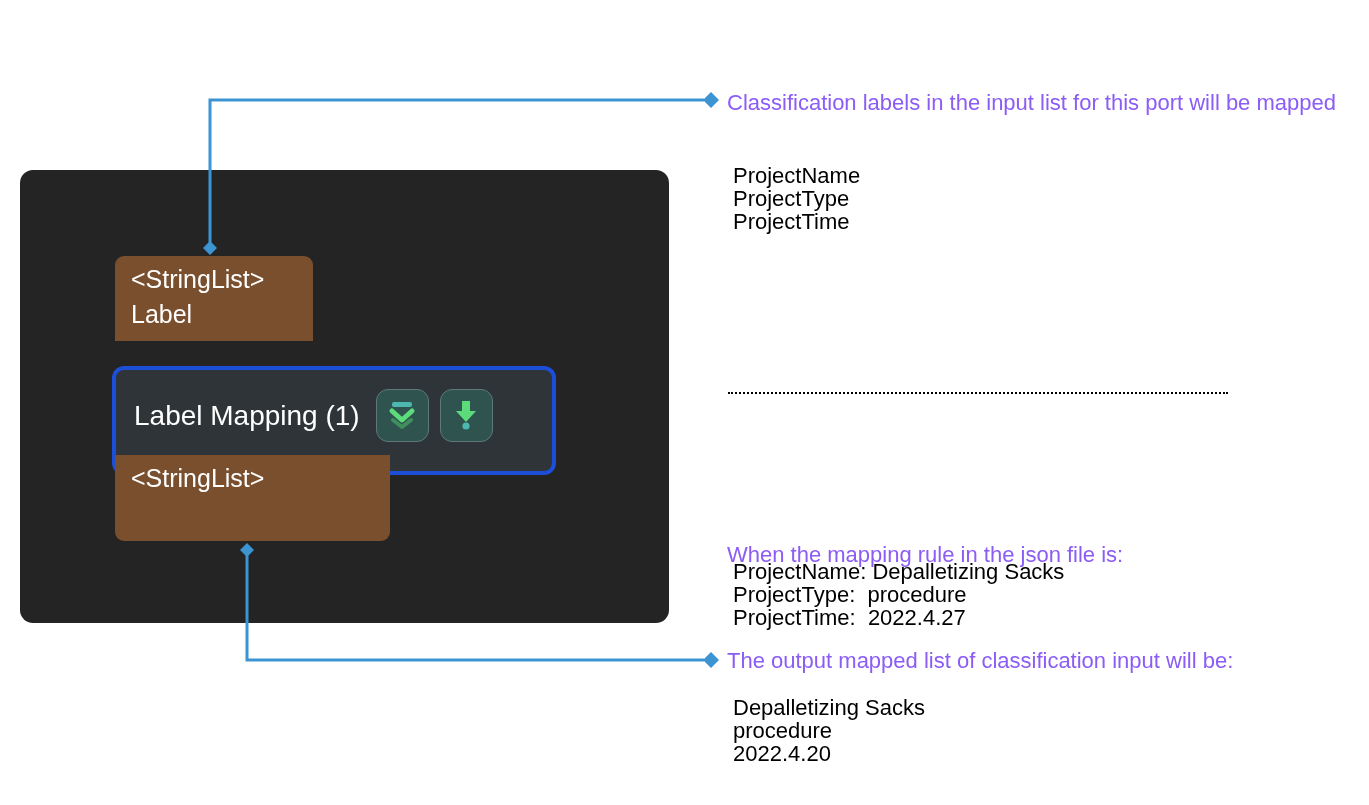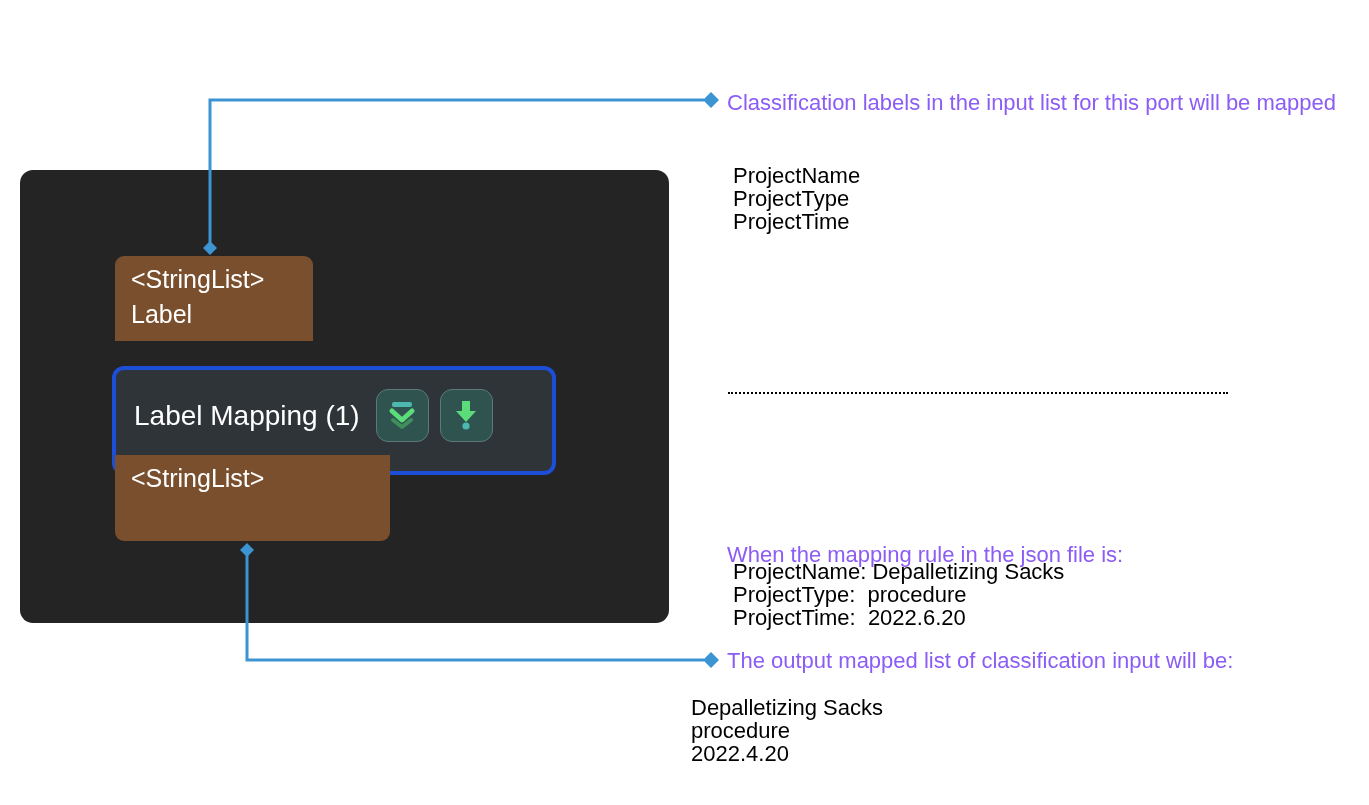--- a/index.html
+++ b/index.html
@@ -116,21 +116,21 @@
     font-size: 22px;
     line-height: 23px;
     color: #000000;
     white-space: pre;
   }
   #callout-top-heading   { left: 727px; top: 88px;  width: 625px; }
   #callout-top-list      { left: 733px; top: 164px; }
   #callout-rule-heading  { left: 727px; top: 540px; width: 620px; }
   #callout-rule-list     { left: 733px; top: 560px; }
   #callout-out-heading   { left: 727px; top: 646px; width: 625px; }
-  #callout-out-list      { left: 691px; top: 696px; }
+  #callout-out-list      { left: 733px; top: 696px; }
 
   #dotted-divider {
     position: absolute;
     left: 728px;
     top: 392px;
     width: 500px;
     height: 0;
     border-top: 2px dotted #000000;
   }
 </style>
@@ -189,18 +189,18 @@
 <div class="callout-heading" id="callout-top-heading">Classification labels in the input list for this port will be mapped</div>
 <div class="callout-list" id="callout-top-list">ProjectName
 ProjectType
 ProjectTime</div>
 
 <div id="dotted-divider"></div>
 
 <div class="callout-heading" id="callout-rule-heading">When the mapping rule in the json file is:</div>
 <div class="callout-list" id="callout-rule-list">ProjectName: Depalletizing Sacks
 ProjectType:  procedure
-ProjectTime:  2022.6.20</div>
+ProjectTime:  2022.4.27</div>
 
 <div class="callout-heading" id="callout-out-heading">The output mapped list of classification input will be:</div>
 <div class="callout-list" id="callout-out-list">Depalletizing Sacks
 procedure
 2022.4.20</div>
 
 </body></html>

